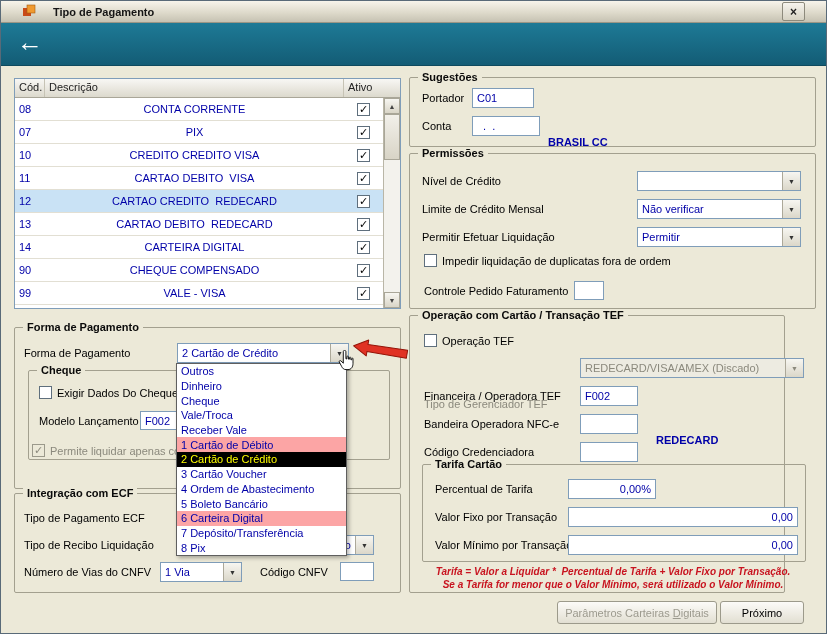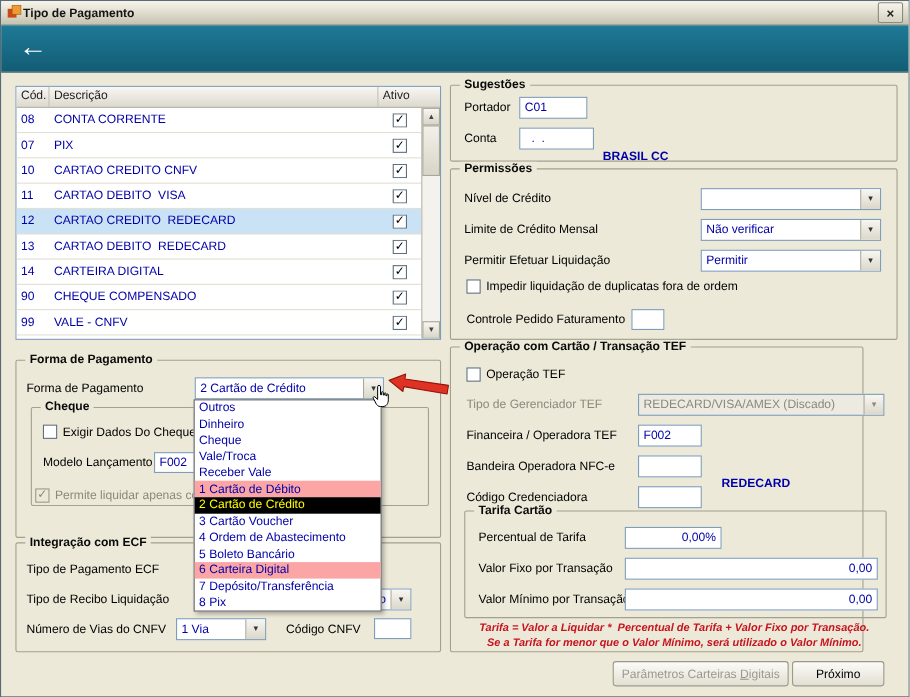--- a/index.html
+++ b/index.html
@@ -1,37 +1,37 @@
 <!DOCTYPE html>
 <html><head>
 <meta charset="utf-8">
 <style>
   html,body{margin:0;padding:0;background:#ffffff;font-family:"Liberation Sans",sans-serif;}
   .window{position:relative;width:827px;height:634px;background:#ECE9D8;border:1px solid #596A78;box-sizing:border-box;overflow:hidden;}
 
   
   .titlebar{position:absolute;left:0;top:0;width:100%;height:22px;box-sizing:border-box;
     background:linear-gradient(to bottom,#F7F4EB 0%,#DEDACB 55%,#C6C2B2 100%);
-    border-bottom:1px solid #9A9686;display:flex;align-items:center;padding:0 5px;gap:0;}
+    border-bottom:1px solid #9A9686;display:flex;align-items:center;padding:0 21px;gap:16px;}
   .title-icon{width:15px;height:15px;display:inline-flex;}
   .title-text{flex:1;font-size:11px;font-weight:bold;color:#151515;}
   .close-btn{width:21px;height:17px;background:linear-gradient(#F6F4ED,#D6D2C3);border:1px solid #8D8A7C;border-radius:2px;
     display:flex;align-items:center;justify-content:center;font-size:12px;font-weight:bold;color:#222;cursor:default;}
 
   
   .teal-band{position:absolute;left:0;top:22px;width:100%;height:42px;
     background:linear-gradient(to bottom,#1E7A96,#135C75);border-bottom:1px solid #0E4A5E;}
   .back-arrow{position:absolute;left:16px;top:4px;color:#FFFFFF;font-size:26px;line-height:30px;cursor:default;}
 
   
   .group{position:absolute;border:1px solid #A3A08F;border-radius:2px;box-sizing:border-box;}
   .gtitle{position:absolute;top:-7px;left:8px;background:#ECE9D8;padding:0 4px;font-size:11px;font-weight:bold;color:#0A0A0A;line-height:13px;white-space:nowrap;}
 
   .lbl{position:absolute;font-size:11px;color:#000;white-space:nowrap;}
-  .lbl.gray{color:#8B897D;}
+  .lbl.gray{color:#8B897D;margin-top:36px;}
   .val-lbl{position:absolute;font-size:11px;font-weight:bold;color:#0000A8;white-space:nowrap;margin-top:44px;}
 
   .field{position:absolute;height:20px;box-sizing:border-box;background:#fff;border:1px solid #7F9DB9;
     font-size:11px;color:#0000A8;display:flex;align-items:center;padding:0 4px;white-space:pre;overflow:hidden;}
   .field.right{justify-content:flex-end;}
 
   .combo{position:absolute;height:20px;box-sizing:border-box;background:#fff;border:1px solid #7F9DB9;
     display:flex;align-items:stretch;font-size:11px;color:#0000A8;overflow:hidden;}
   .combo .val{flex:1;display:flex;align-items:center;padding:0 4px;white-space:nowrap;overflow:hidden;}
   .combo .val.right{justify-content:flex-end;}
@@ -50,21 +50,21 @@
 
   
   .grid{position:absolute;left:13px;top:77px;width:387px;height:231px;background:#fff;border:1px solid #7F9DB9;box-sizing:border-box;overflow:hidden;}
   .grid-header{display:flex;height:19px;background:linear-gradient(#F8F7F4,#DCD9CD);border-bottom:1px solid #A9A698;box-sizing:border-box;}
   .gh-cell{font-size:11px;color:#222;padding:2px 4px;border-right:1px solid #C6C3B5;box-sizing:border-box;white-space:nowrap;overflow:hidden;}
   .grid-body{position:absolute;left:0;top:19px;right:17px;bottom:0;}
   .grid-row{display:flex;height:23px;border-bottom:1px solid #E2DFD3;font-size:11px;color:#0000A8;box-sizing:border-box;align-items:center;}
   .grid-row.selected{background:#C9E2F5;}
   .cell{padding:0 4px;box-sizing:border-box;white-space:pre;overflow:hidden;}
   .cell.code{width:30px;}
-  .cell.desc{width:299px;}
+  .cell.desc{width:299px;text-align:center;}
   .cell.ativo{width:39px;display:flex;justify-content:center;}
   .vscroll{position:absolute;right:0;top:19px;bottom:0;width:17px;background:#F3F2ED;border-left:1px solid #B9B6A7;box-sizing:border-box;}
   .sb{position:absolute;left:0;right:0;height:16px;background:linear-gradient(#F7F6F1,#D9D5C7);border:1px solid #A9A698;box-sizing:border-box;
     display:flex;align-items:center;justify-content:center;font-size:7px;color:#444;}
   .sb.up{top:0;}
   .sb.down{bottom:0;}
   .sb-thumb{position:absolute;left:0;right:0;top:16px;height:46px;background:linear-gradient(#F2F0EA,#D8D4C6);border:1px solid #A9A698;box-sizing:border-box;}
 
   
   .dropdown{position:absolute;left:175px;top:362px;width:171px;height:193px;background:#fff;border:1px solid #5F5F5F;
@@ -119,21 +119,21 @@
           <div class="cell desc">CONTA CORRENTE</div>
           <div class="cell ativo"><span class="checkbox checked">✓</span></div>
         </div>
         <div class="grid-row">
           <div class="cell code">07</div>
           <div class="cell desc">PIX</div>
           <div class="cell ativo"><span class="checkbox checked">✓</span></div>
         </div>
         <div class="grid-row">
           <div class="cell code">10</div>
-          <div class="cell desc">CARTAO CREDITO CNFV</div>
+          <div class="cell desc">CREDITO CREDITO VISA</div>
           <div class="cell ativo"><span class="checkbox checked">✓</span></div>
         </div>
         <div class="grid-row">
           <div class="cell code">11</div>
           <div class="cell desc">CARTAO DEBITO  VISA</div>
           <div class="cell ativo"><span class="checkbox checked">✓</span></div>
         </div>
         <div class="grid-row selected">
           <div class="cell code">12</div>
           <div class="cell desc">CARTAO CREDITO  REDECARD</div>
@@ -149,21 +149,21 @@
           <div class="cell desc">CARTEIRA DIGITAL</div>
           <div class="cell ativo"><span class="checkbox checked">✓</span></div>
         </div>
         <div class="grid-row">
           <div class="cell code">90</div>
           <div class="cell desc">CHEQUE COMPENSADO</div>
           <div class="cell ativo"><span class="checkbox checked">✓</span></div>
         </div>
         <div class="grid-row">
           <div class="cell code">99</div>
-          <div class="cell desc">VALE - CNFV</div>
+          <div class="cell desc">VALE - VISA</div>
           <div class="cell ativo"><span class="checkbox checked">✓</span></div>
         </div>
       </div>
     <div class="vscroll">
       <div class="sb up">
           <span>▲</span>
         </div>
       <div class="sb-thumb"></div>
       <div class="sb down">
           <span>▼</span>

